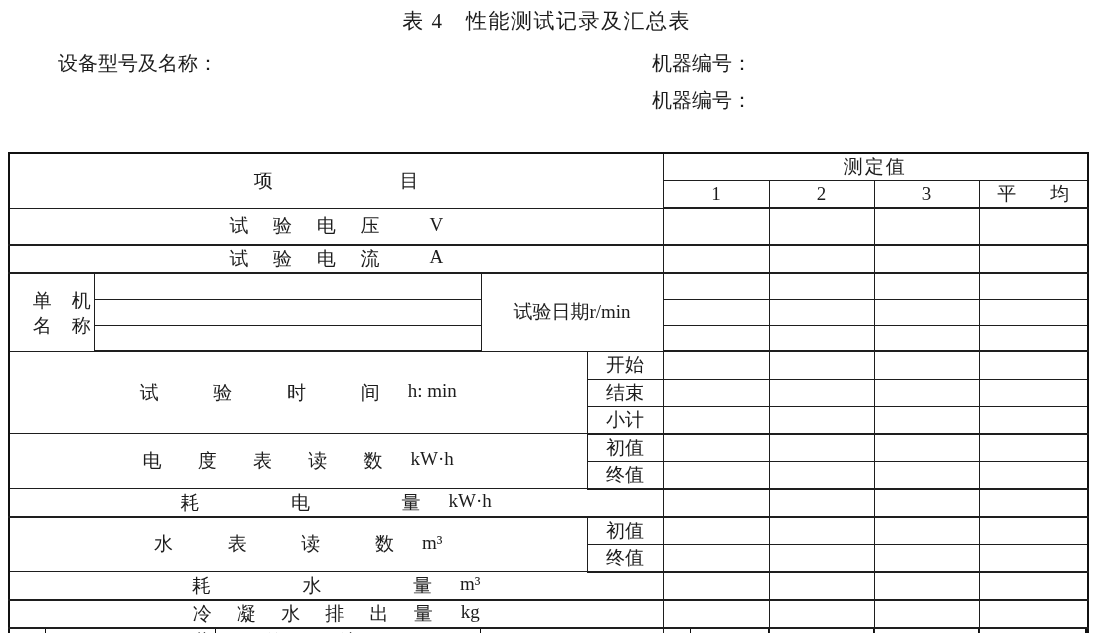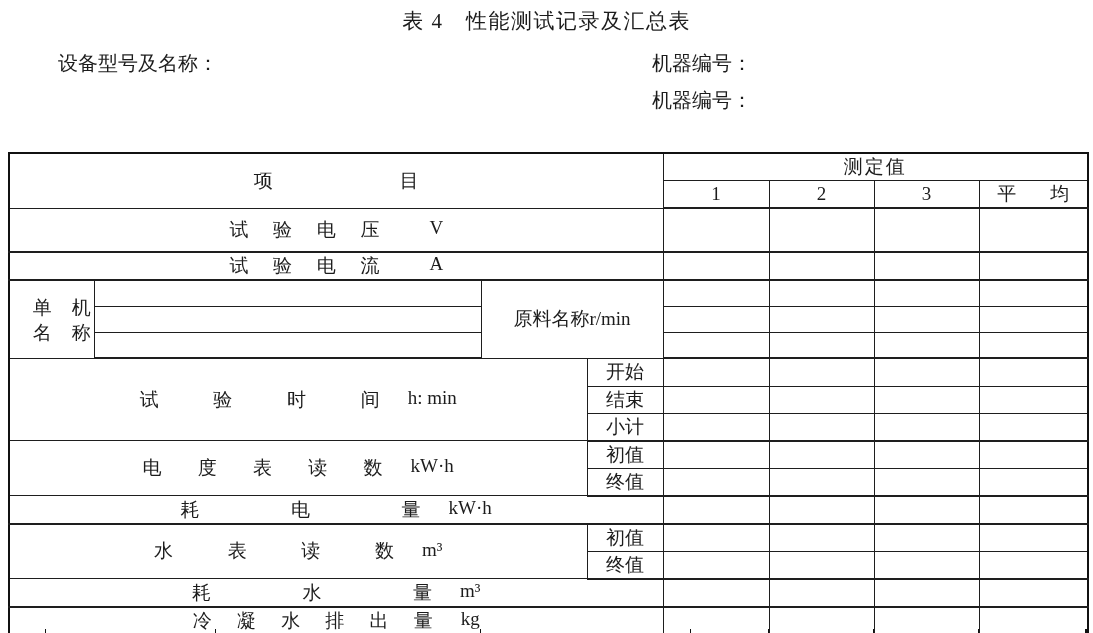--- a/index.html
+++ b/index.html
@@ -77,21 +77,21 @@
     <td colspan="4" rowspan="2"><span class="sp sp-item">项 目</span></td>
     <td colspan="4"><span style="letter-spacing:2px">测定值</span></td>
   </tr>
   <tr style="height:25px" class="bb2">
     <td>1</td>
     <td>2</td>
     <td>3</td>
     <td><span class="sp sp-avg">平 均</span></td>
   </tr>
 
-  <tr style="height:44px" class="bb2">
+  <tr style="height:37px" class="bb2">
     <td colspan="4"><span class="sp sp-v">试 验 电 压</span><span class="unit-c">V</span></td>
     <td></td>
         <td></td>
         <td></td>
         <td></td>
   </tr>
 
   <tr style="height:28px" class="bb2">
     <td colspan="4"><span class="sp sp-v">试 验 电 流</span><span class="unit-c">A</span></td>
     <td></td>
@@ -101,21 +101,21 @@
   </tr>
 
   <tr style="height:26px">
     <td rowspan="3">
       <div class="mach-lines">
         <div><span class="sp sp-m">单 机</span></div>
         <div><span class="sp sp-m">名 称</span></div>
       </div>
     </td>
     <td></td>
-    <td colspan="2" rowspan="3"><span>原料名称</span><span class="unit-sp">r/min</span></td>
+    <td colspan="2" rowspan="3"><span>试验日期</span><span class="unit-sp">r/min</span></td>
     <td></td>
         <td></td>
         <td></td>
         <td></td>
   </tr>
   <tr style="height:26px">
     <td></td>
     <td></td>
         <td></td>
         <td></td>

